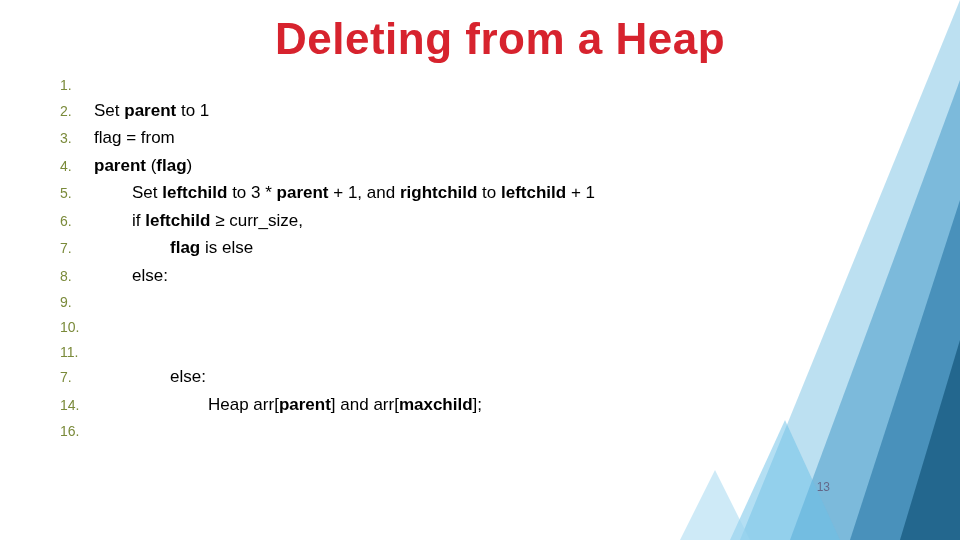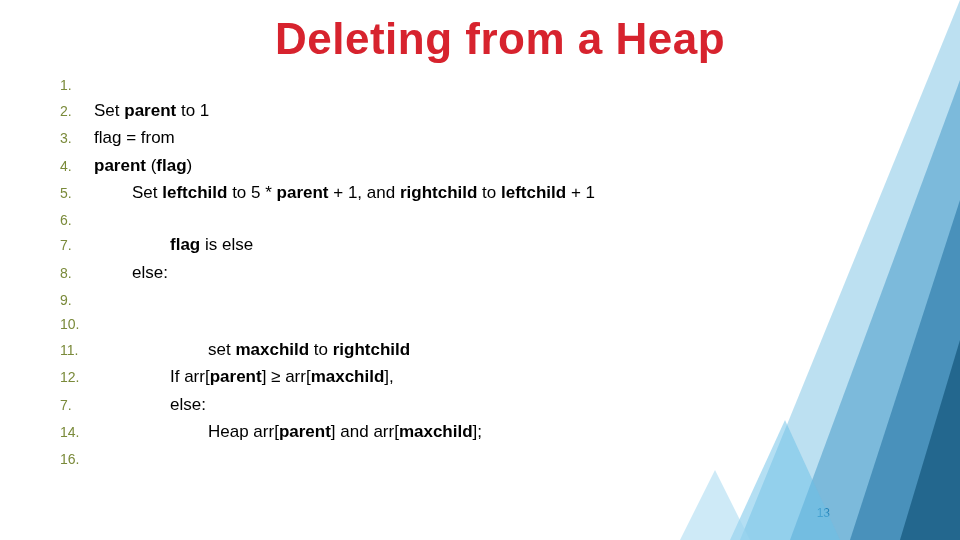--- a/index.html
+++ b/index.html
@@ -50,23 +50,23 @@
     text-align: left;
     color: #7a8a3a;
     font-size: 14px;
     padding-top: 2px;
   }
   .pad { display:inline-block; }
   .txt { white-space: pre; }
   .pagenum {
     position: absolute;
     right: 130px;
-    bottom: 20px;
+    bottom: 46px;
     font-size: 12px;
-    color: #0369a1;
+    color: #b91c1c;
   }
   
   .deco {
     position: absolute;
     right: 0;
     bottom: 0;
     width: 280px;
     height: 540px;
     pointer-events: none;
   }
@@ -93,25 +93,26 @@
         <span class="txt"><span>flag = from</span></span>
       </div>
       <div class="line">
         <span class="num">4.</span>
         <span class="pad" style="width: 0px;"></span>
         <span class="txt"><b>parent</b><span> (</span><b>flag</b><span>)</span></span>
       </div>
       <div class="line">
         <span class="num">5.</span>
         <span class="pad" style="width: 38px;"></span>
-        <span class="txt"><span>Set </span><b>leftchild</b><span> to 5 * </span><b>parent</b><span> + 1, and </span><b>rightchild</b><span> to </span><b>leftchild</b><span> + 1</span></span>
+        <span class="txt"><span>Set </span><b>leftchild</b><span> to 3 * </span><b>parent</b><span> + 1, and </span><b>rightchild</b><span> to </span><b>leftchild</b><span> + 1</span></span>
       </div>
       <div class="line">
         <span class="num">6.</span>
         <span class="pad" style="width: 38px;"></span>
+        <span class="txt"><span>if </span><b>leftchild</b><span> ≥ curr_size,</span></span>
       </div>
       <div class="line">
         <span class="num">7.</span>
         <span class="pad" style="width: 76px;"></span>
         <span class="txt"><b>flag</b><span> is else</span></span>
       </div>
       <div class="line">
         <span class="num">8.</span>
         <span class="pad" style="width: 38px;"></span>
         <span class="txt"><span>else:</span></span>
@@ -120,26 +121,20 @@
         <span class="num">9.</span>
         <span class="pad" style="width: 76px;"></span>
       </div>
       <div class="line">
         <span class="num">10.</span>
         <span class="pad" style="width: 76px;"></span>
       </div>
       <div class="line">
         <span class="num">11.</span>
         <span class="pad" style="width: 114px;"></span>
-        <span class="txt"><span>set </span><b>maxchild</b><span> to </span><b>rightchild</b></span>
-      </div>
-      <div class="line">
-        <span class="num">12.</span>
-        <span class="pad" style="width: 76px;"></span>
-        <span class="txt"><span>If arr[</span><b>parent</b><span>] ≥ arr[</span><b>maxchild</b><span>],</span></span>
       </div>
       <div class="line">
         <span class="num">7.</span>
         <span class="pad" style="width: 76px;"></span>
         <span class="txt"><span>else:</span></span>
       </div>
       <div class="line">
         <span class="num">14.</span>
         <span class="pad" style="width: 114px;"></span>
         <span class="txt"><span>Heap arr[</span><b>parent</b><span>] and arr[</span><b>maxchild</b><span>];</span></span>

